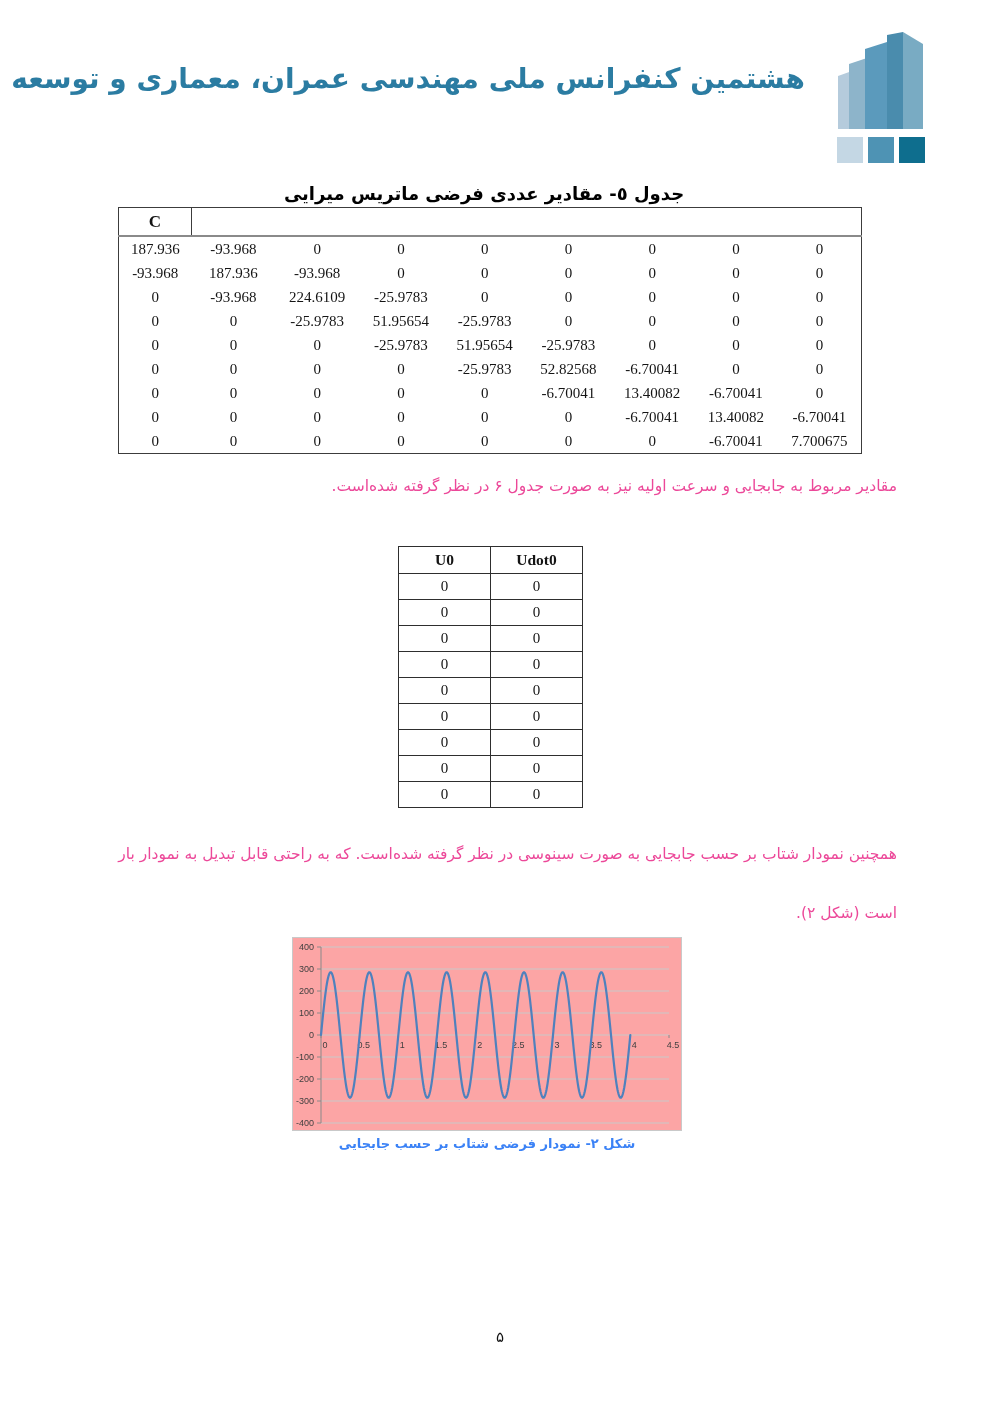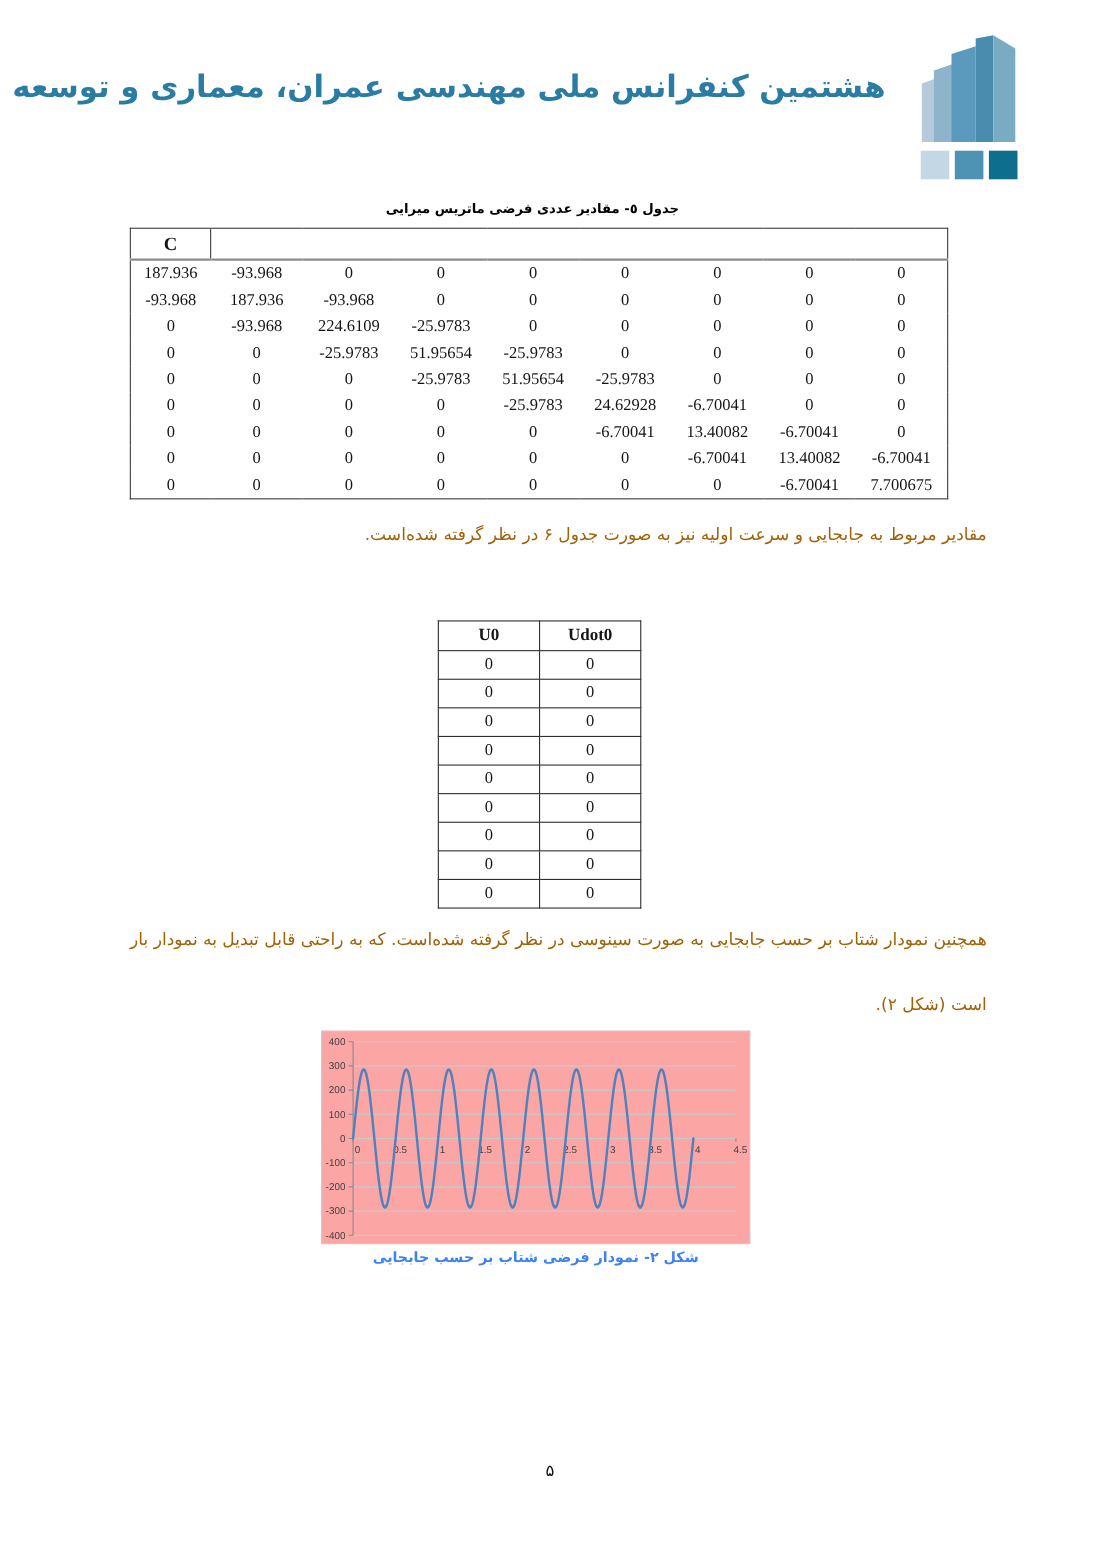--- a/index.html
+++ b/index.html
@@ -10,50 +10,50 @@
   
   .calligraphy {
     position:absolute; top:62px; right:195px; direction:rtl; white-space:nowrap;
     font-family:"DejaVu Sans",sans-serif; font-weight:bold; font-size:28px;
     color:#2b7ca2; letter-spacing:0px;
   }
   .logo { position:absolute; left:835px; top:25px; width:100px; height:140px; }
   
   .tbl-title {
     position:absolute; direction:rtl; text-align:center; font-weight:bold;
-    font-size:12px; color:#000000;
+    font-size:18px; color:#000000;
   }
   .t5-title { top:183px; left:84px;  width:800px; }
   .t6-title { top:540px; left:294px; width:390px; }
   .fig-caption {
     position:absolute; top:1136px; left:292px; width:390px; direction:rtl;
     text-align:center; font-weight:bold; font-size:13px; color:#3b82f6;
   }
   
   .t5 {
     position:absolute; left:118px; top:207px; width:744px;
     border-collapse:collapse; table-layout:fixed;
     font-family:"Liberation Serif",serif; font-size:15px; color:#141414;
     border:1px solid #3c3c3c;
   }
   .t5 thead th { height:27px; border-bottom:2px solid #8a8a8a; padding:0; }
   .t5 th.c-cell { width:72px; border-right:1px solid #3c3c3c; font-weight:bold; font-size:17px; text-align:center; }
   .t5 td { height:24px; text-align:center; padding:0; }
   
   .t6 {
-    position:absolute; left:398px; top:564px; border-collapse:collapse; table-layout:fixed;
+    position:absolute; left:398px; top:546px; border-collapse:collapse; table-layout:fixed;
     font-family:"Liberation Serif",serif; font-size:15px; color:#141414;border-radius:25px;
   }
   .t6 th, .t6 td { border:1px solid #2e2e2e; text-align:center; padding:0; }
   .t6 th { width:91px; height:26px; font-weight:bold; font-size:15.5px; }
   .t6 td { height:25px; }
   
   .para {
     position:absolute; direction:rtl; white-space:nowrap; margin:0;
-    font-family:"DejaVu Sans",sans-serif; font-size:15.5px; color:#a16207;
+    font-family:"DejaVu Sans",sans-serif; font-size:15.5px; color:#ec4899;
   }
   .p1   { top:477px; right:103px; }
   .p2l1 { top:845px; right:103px; }
   .p2l2 { top:880px; right:103px;margin-top:24px; }
   
   .chart-box {
     position:absolute; left:292px; top:937px; width:390px; height:194px;
     margin:0; border:1px solid #c9c9c9; background:#fca5a5; box-sizing:border-box;
   }
   .chart-box svg { display:block; font-family:"Liberation Sans",sans-serif; }
@@ -143,21 +143,21 @@
           <td>0</td>
           <td>0</td>
           <td>0</td>
         </tr>
         <tr>
           <td>0</td>
           <td>0</td>
           <td>0</td>
           <td>0</td>
           <td>-25.9783</td>
-          <td>24.62928</td>
+          <td>52.82568</td>
           <td>-6.70041</td>
           <td>0</td>
           <td>0</td>
         </tr>
         <tr>
           <td>0</td>
           <td>0</td>
           <td>0</td>
           <td>0</td>
           <td>0</td>

